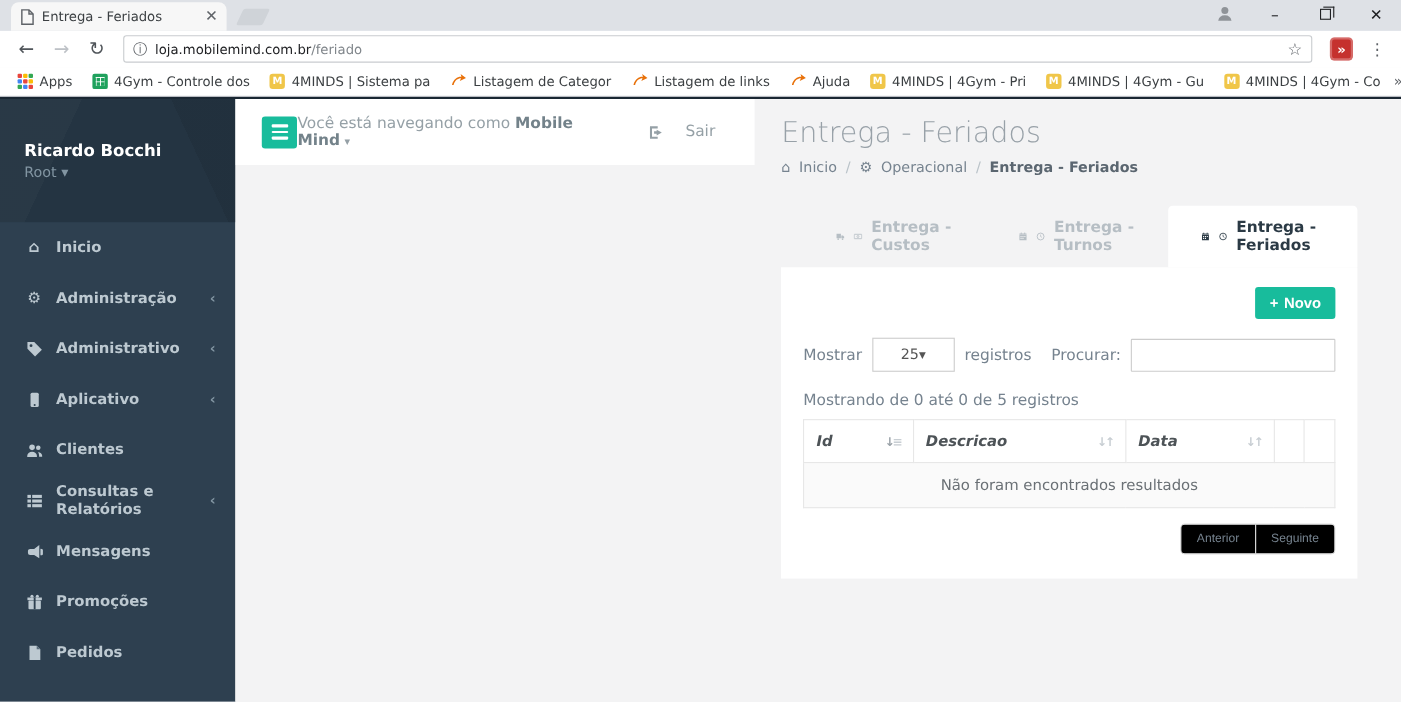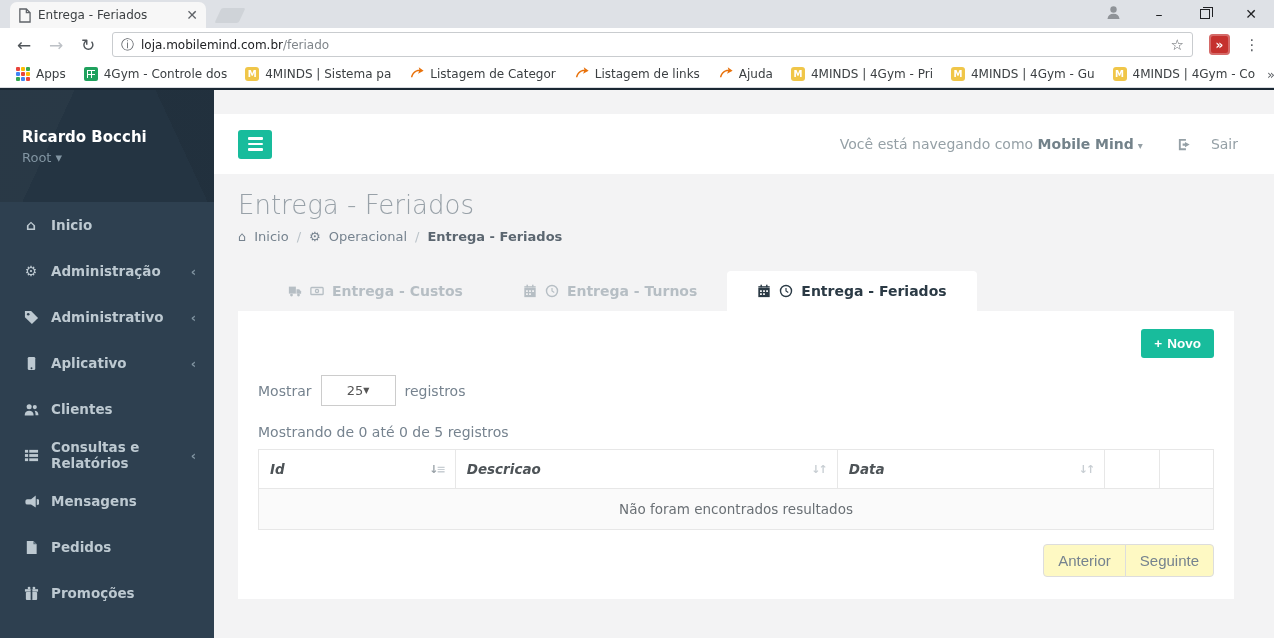--- a/index.html
+++ b/index.html
@@ -56,21 +56,21 @@
                        linear-gradient(245deg, rgba(0,0,0,.07) 0 22%, transparent 22%); }
   .side-name { color:#fff; font-weight:bold; font-size:15px; }
   .side-role { color:#8295a2; font-size:13px; margin-top:4px; }
   .nav-item { height:46px; display:flex; align-items:center; padding:0 18px 0 22px; gap:11px;
               font-size:13.5px; font-weight:600; color:#bdc9d1; }
   .nav-ico { width:18px; text-align:center; font-size:14px; flex-shrink:0; display:inline-flex; justify-content:center; }
   .nav-ico svg { width:15px; height:15px; fill:currentColor; }
   .nav-label { flex:1; }
   .nav-chev { color:#8295a2; font-size:13px; }
 
-  .main { flex:1; display:flex; flex-direction:column; background:#f3f3f4; overflow:hidden;margin-top:24px; }
+  .main { flex:1; display:flex; flex-direction:row; background:#f3f3f4; overflow:hidden; }
   .topnav { height:60px; background:#fff; display:flex; align-items:center; padding:0 36px 0 24px; }
   .hamburger { width:34px; height:29px; background:#18bc9c; border-radius:3px; display:flex; flex-direction:column;
                justify-content:center; align-items:center; gap:3px; }
   .hamburger i { width:15px; height:2.5px; background:#fff; border-radius:1px; }
   .topnav-right { margin-left:auto; display:flex; align-items:center; gap:34px; color:#95a0a6; font-size:14px; }
   .nav-as b { color:#73828a; }
   .nav-as .caret { font-size:10px; margin-left:4px; }
   .signout { display:flex; align-items:center; gap:19px; }
   .signout svg { width:15px; height:15px; fill:#95a0a6; }
 
@@ -106,21 +106,21 @@
   th .th-wrap { display:flex; align-items:center;font-style:italic; }
   th .th-label { flex:1; }
   .sorticons { font-size:11px; color:#c8ced3; letter-spacing:-2px; white-space:nowrap; }
   .sorticons .on { color:#9aa2a8; }
   th.blank { background:#f0f0f0; width:5.7%; }
   td.empty-msg { text-align:center; color:#6a7075; font-size:13.5px; padding:12px; background:#fafafa;
                  border:1px solid #e7e7e7; }
   .w-id{width:20.6%} .w-desc{width:40%} .w-data{width:28%}
 
   .pagination { display:flex; justify-content:flex-end; margin-top:14px; }
-  .pg-btn { background:#fef9c3; border:1px solid #ddd; color:#76838f; font-size:15px; padding:7px 14px; }
+  .pg-btn { background:#000000; border:1px solid #ddd; color:#76838f; font-size:11px; padding:7px 14px; }
   .pg-btn.first { border-radius:4px 0 0 4px; }
   .pg-btn.last { border-radius:0 4px 4px 0; margin-left:-1px; }
 </style>
 </head>
 <body>
 
 <div class="tabstrip">
   <div class="btab">
     <svg width="13" height="15" viewBox="0 0 14 16">
         <path d="M2 1h7l4 4v10H2z" fill="none" stroke="#5f6368" stroke-width="1.4"></path>
@@ -277,37 +277,37 @@
             <svg viewBox="0 0 16 16">
               <path d="M12.5 1.5v13l-5-3.2H3.6A2.1 2.1 0 0 1 1.5 9.2V7.6c0-1.2.9-2.1 2.1-2.1h3.9z"></path>
               <path d="M13.6 5.2a3.1 3.1 0 0 1 0 6.4z"></path>
             </svg>
           </span>
           <span class="nav-label">Mensagens</span>
         </div>
       <div class="nav-item">
           <span class="nav-ico">
             <svg viewBox="0 0 16 16">
-              <path d="M3 1h7l3.5 3.5V15H3z"></path>
-              <path d="M10 1v3.5h3.5" fill="#5a6d7c"></path>
-            </svg>
-          </span>
-          <span class="nav-label">Pedidos</span>
-        </div>
-      <div class="nav-item">
-          <span class="nav-ico">
-            <svg viewBox="0 0 16 16">
               <rect x="2" y="6.3" width="12" height="8.5" rx="1"></rect>
               <rect x="1" y="3.4" width="14" height="2.6"></rect>
               <rect x="7.1" y="3.4" width="1.8" height="11.4" fill="#2e4050"></rect>
               <circle cx="5.4" cy="2.2" r="1.5"></circle>
               <circle cx="10.6" cy="2.2" r="1.5"></circle>
             </svg>
           </span>
           <span class="nav-label">Promoções</span>
+        </div>
+      <div class="nav-item">
+          <span class="nav-ico">
+            <svg viewBox="0 0 16 16">
+              <path d="M3 1h7l3.5 3.5V15H3z"></path>
+              <path d="M10 1v3.5h3.5" fill="#5a6d7c"></path>
+            </svg>
+          </span>
+          <span class="nav-label">Pedidos</span>
         </div>
     </nav>
   </div>
 
   <div class="main">
     <div class="topnav">
       <div class="hamburger">
           <i></i>
           <i></i>
           <i></i>
@@ -389,20 +389,24 @@
         </div>
 
         <div class="controls">
           <div class="ctrl-left">
             <span>Mostrar</span>
             <div class="select">
               <span>25</span>
               <span class="sel-caret">▼</span>
             </div>
             <span>registros</span>
+          </div>
+          <div class="ctrl-right">
+            <span>Procurar:</span>
+            <input class="search-input" type="text" style="">
           </div>
         </div>
 
         <div class="info-line">Mostrando de 0 até 0 de 5 registros</div>
 
         <table class="data">
           <thead>
             <tr>
               <th class="w-id">
                   <span class="th-wrap">

